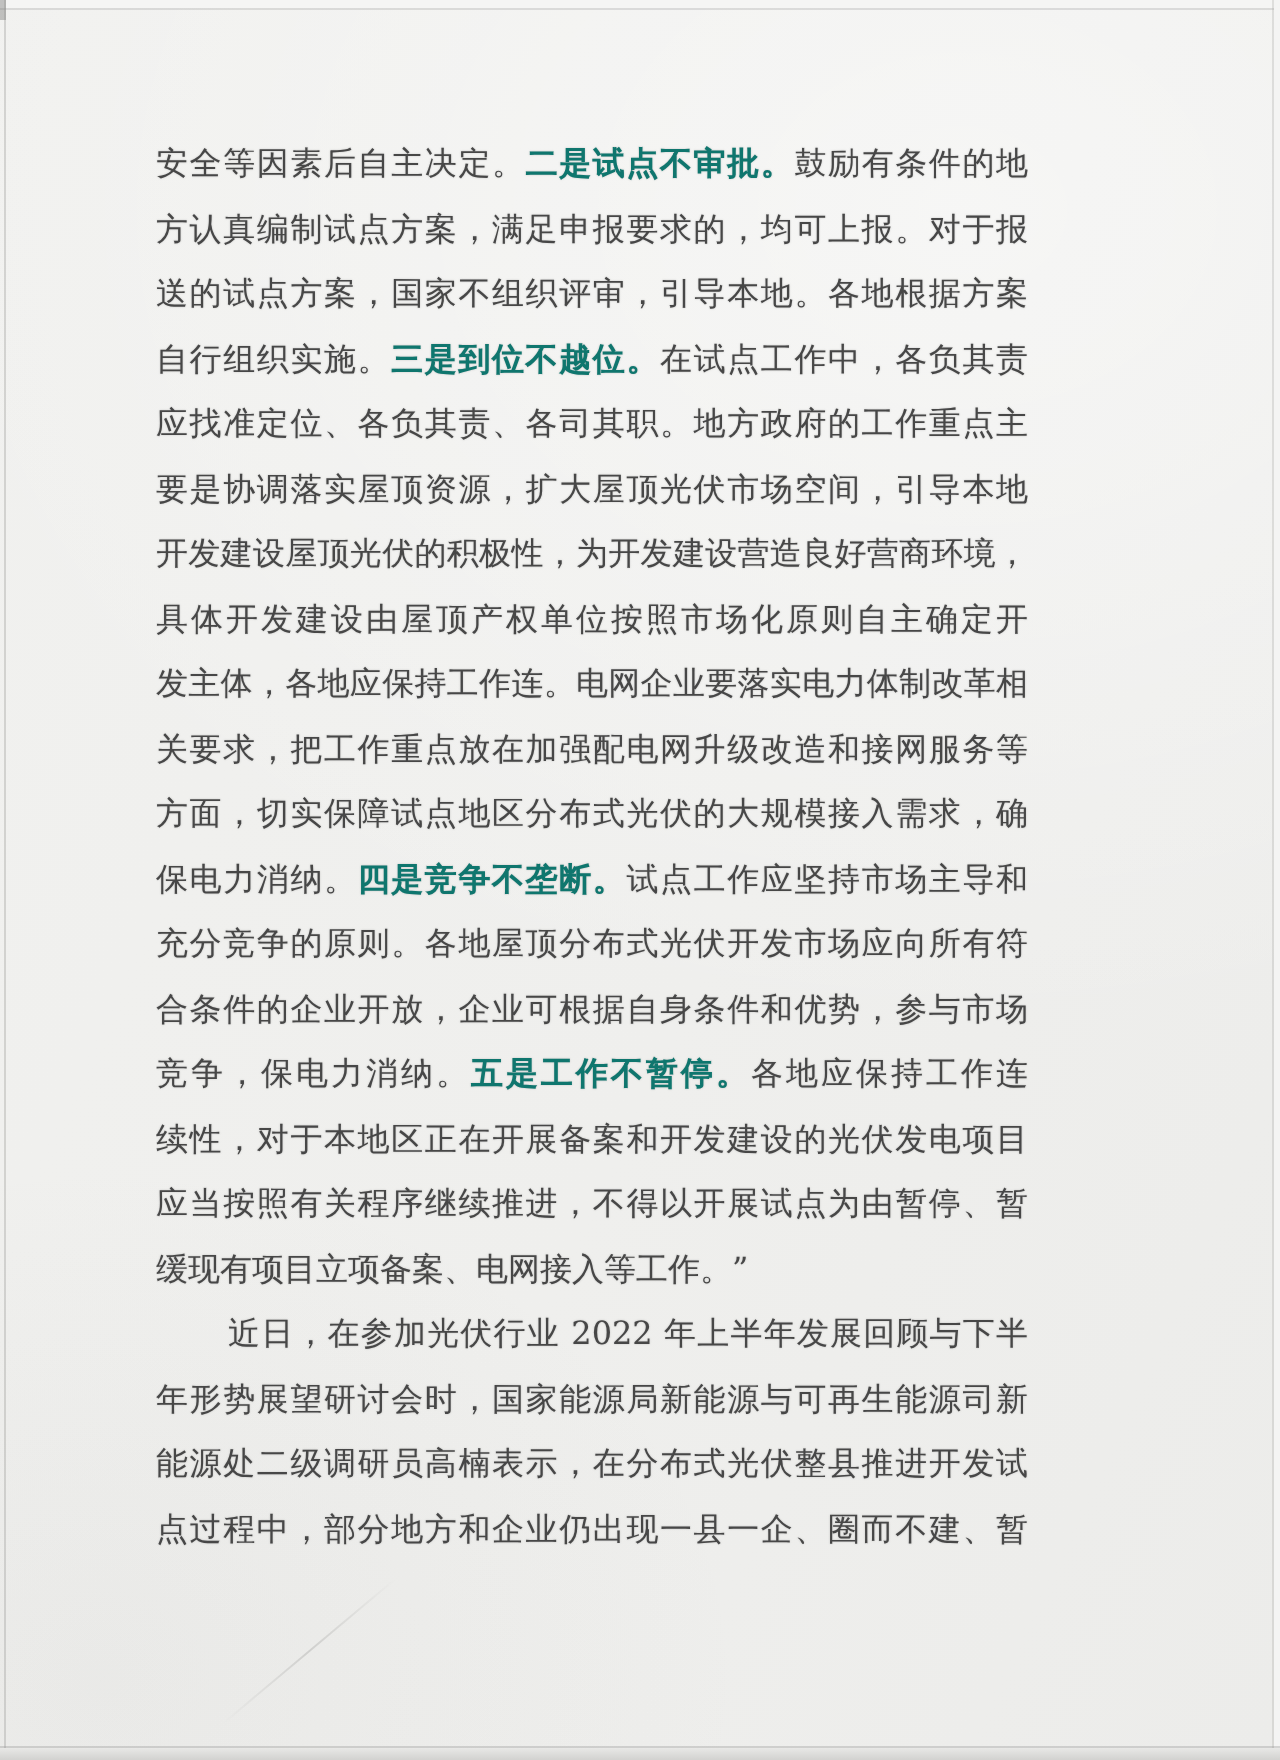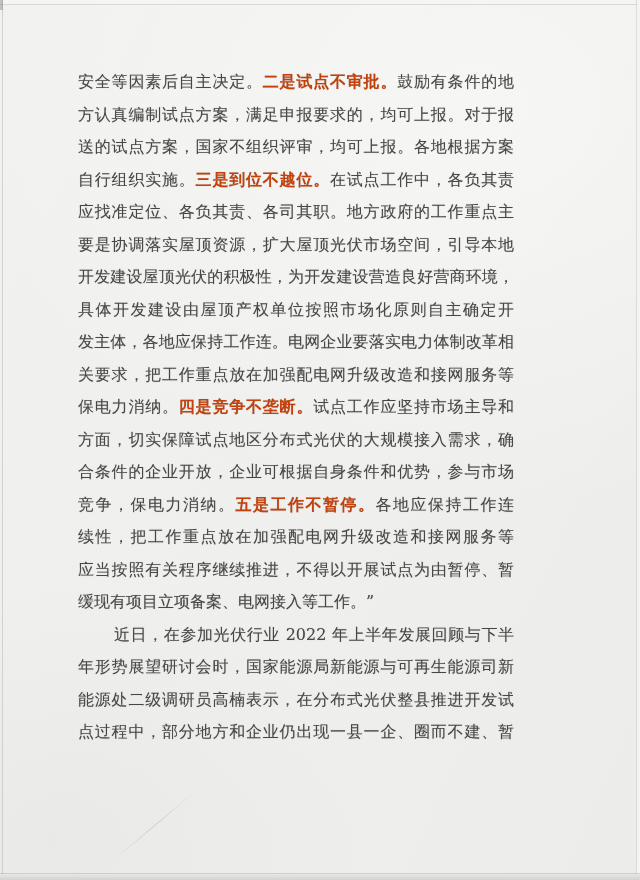--- a/index.html
+++ b/index.html
@@ -49,52 +49,53 @@
   }
   .line {
     height: 32.5px;
     line-height: 32.5px;
     text-align: justify;
     text-justify: inter-character;
     overflow: hidden;
   }
   .line.just { text-align-last: justify; }
   .line.ind  { padding-left: 36px; }
-  .seg.bold  { font-weight: bold; color: #c2410c; }
+  .seg.bold  { font-weight: bold; color: #0f766e; }
 </style>
 </head>
 <body>
 
 <div class="screenshot">
   <div class="paper"></div>
   <div class="edge-top-strip"></div>
   <div class="edge-top-line"></div>
   <div class="edge-left-line"></div>
   <div class="edge-left-notch"></div>
   <div class="edge-right-strip"></div>
   <div class="edge-right-line"></div>
   <div class="edge-bottom-line"></div>
   <div class="edge-bottom-band"></div>
   <div class="crease"></div>
   <div class="text-block">
       <div class="line just"><span class="seg">安全等因素后自主决定。</span><span class="seg bold">二是试点不审批。</span><span class="seg">鼓励有条件的地</span></div>
       <div class="line just"><span class="seg">方认真编制试点方案，满足申报要求的，均可上报。对于报</span></div>
-      <div class="line just"><span class="seg">送的试点方案，国家不组织评审，均可上报。各地根据方案</span></div>
+      <div class="line just"><span class="seg">送的试点方案，国家不组织评审，引导本地。各地根据方案</span></div>
       <div class="line just"><span class="seg">自行组织实施。</span><span class="seg bold">三是到位不越位。</span><span class="seg">在试点工作中，各负其责</span></div>
       <div class="line just"><span class="seg">应找准定位、各负其责、各司其职。地方政府的工作重点主</span></div>
       <div class="line just"><span class="seg">要是协调落实屋顶资源，扩大屋顶光伏市场空间，引导本地</span></div>
       <div class="line just"><span class="seg">开发建设屋顶光伏的积极性，为开发建设营造良好营商环境，</span></div>
       <div class="line just"><span class="seg">具体开发建设由屋顶产权单位按照市场化原则自主确定开</span></div>
       <div class="line just"><span class="seg">发主体，各地应保持工作连。电网企业要落实电力体制改革相</span></div>
       <div class="line just"><span class="seg">关要求，把工作重点放在加强配电网升级改造和接网服务等</span></div>
+      <div class="line just"><span class="seg">方面，切实保障试点地区分布式光伏的大规模接入需求，确</span></div>
       <div class="line just"><span class="seg">保电力消纳。</span><span class="seg bold">四是竞争不垄断。</span><span class="seg">试点工作应坚持市场主导和</span></div>
-      <div class="line just"><span class="seg">方面，切实保障试点地区分布式光伏的大规模接入需求，确</span></div>
+      <div class="line just"><span class="seg">充分竞争的原则。各地屋顶分布式光伏开发市场应向所有符</span></div>
       <div class="line just"><span class="seg">合条件的企业开放，企业可根据自身条件和优势，参与市场</span></div>
       <div class="line just"><span class="seg">竞争，保电力消纳。</span><span class="seg bold">五是工作不暂停。</span><span class="seg">各地应保持工作连</span></div>
-      <div class="line just"><span class="seg">续性，把工作重点放在加强配电网升级改造和接网服务等</span></div>
+      <div class="line just"><span class="seg">续性，对于本地区正在开展备案和开发建设的光伏发电项目</span></div>
       <div class="line just"><span class="seg">应当按照有关程序继续推进，不得以开展试点为由暂停、暂</span></div>
       <div class="line"><span class="seg">缓现有项目立项备案、电网接入等工作。”</span></div>
       <div class="line just ind"><span class="seg">近日，在参加光伏行业 2022 年上半年发展回顾与下半</span></div>
       <div class="line just"><span class="seg">年形势展望研讨会时，国家能源局新能源与可再生能源司新</span></div>
       <div class="line just"><span class="seg">能源处二级调研员高楠表示，在分布式光伏整县推进开发试</span></div>
       <div class="line just"><span class="seg">点过程中，部分地方和企业仍出现一县一企、圈而不建、暂</span></div>
     </div>
 </div>
 
 </body></html>

